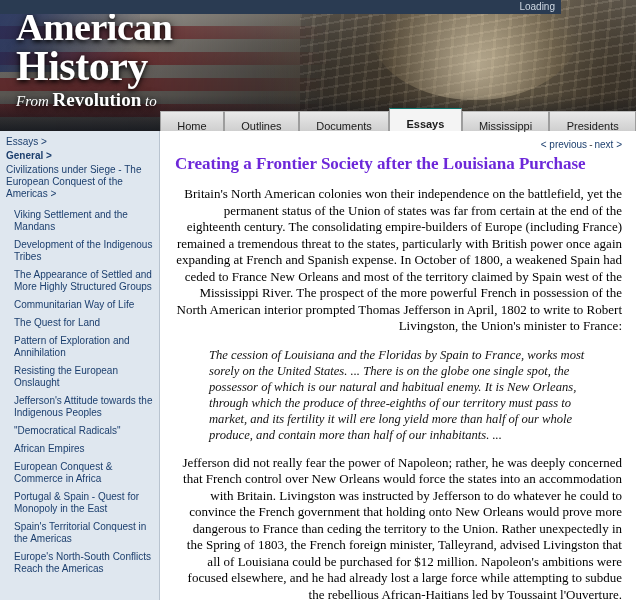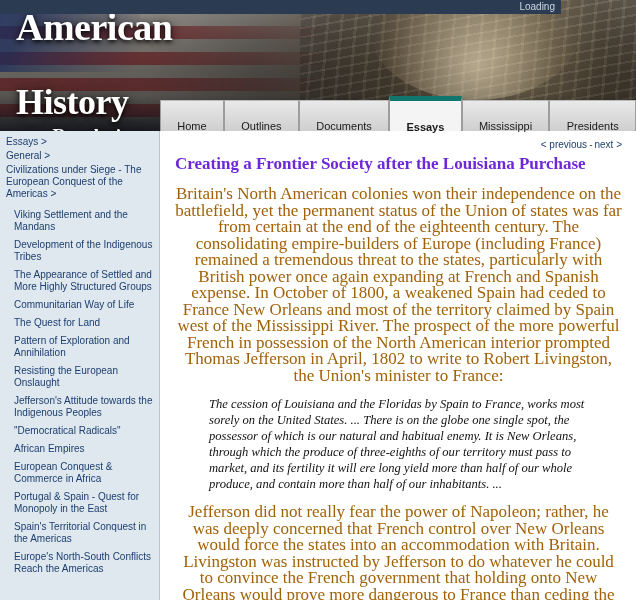--- a/index.html
+++ b/index.html
@@ -105,25 +105,24 @@
   }
   .t-american {
     font-family: "Liberation Serif", serif;
     font-size: 38px;
     font-weight: bold;
     line-height: 38px;
     letter-spacing: -0.5px;
   }
   .t-history {
     font-family: "Liberation Serif", serif;
-    font-size: 36px;
+    font-size: 42px;
     font-weight: bold;
     line-height: 40px;
     letter-spacing: -0.5px;
-    margin-top: 36px;
   }
   .t-sub1 {
     font-family: "Liberation Serif", serif;
     font-size: 15px;
     line-height: 20px;
     margin-top: 4px;
     font-style: italic;
   }
   .t-sub1 b { font-style: normal; font-size: 19px; }
   .t-sub2 {
@@ -144,53 +143,53 @@
   }
   .tab {
     font-size: 11px;
     color: #1a1a1a;
     background: linear-gradient(180deg,#e9e9e9 0%, #cfcfcf 100%);
     border-left: 1px solid #9d9d9d;
     border-top: 1px solid #b9b9b9;
     border-right: 1px solid #9d9d9d;
     height: 20px;
     line-height: 20px;
-    padding: 15px 10px;
+    padding: 4px 10px;
     text-align: center;
     white-space: nowrap;
     box-sizing: border-box;
     flex: 1 1 auto;
     cursor: pointer;
   }
   .tab.active {
     background: #f4f4f4;
     height: 23px;
     line-height: 23px;
     font-weight: bold;
-    border-top: 5px solid #0f766e;
+    border-top: 1px solid #0f766e;
   }
 
   
   .sidebar {
     position: absolute;
     top: 131px; left: 0;
     width: 160px;
     height: 469px;
     background: #dfe7ef;
     border-right: 1px solid #b9c4d0;
     box-sizing: border-box;
     overflow: hidden;
     font-size: 10px;
   }
   .crumb {
     color: #1c3f6e;
     padding: 5px 6px 1px 6px;
     font-size: 10px;
   }
-  .crumb.level2 { padding-top: 2px; }
+  .crumb.level2 { padding-top: 2px; font-weight: bold; }
   .crumb.level3 { padding: 2px 6px 4px 6px; line-height: 12px; }
   .side-list { margin: 2px 0 0 0; padding: 0; list-style: none; }
   .side-item {
     color: #1c3f6e;
     padding: 3px 6px 3px 14px;
     line-height: 12px;
     font-size: 10px;
     cursor: pointer;
   }
 
@@ -216,25 +215,25 @@
   h1.article-title {
     font-family: "Liberation Serif", serif;
     font-size: 17px;
     font-weight: bold;
     color: #6d28d9;
     margin: 2px 0 12px 0;
     line-height: 20px;
   }
   p.body {
     font-family: "Liberation Serif", serif;
-    font-size: 17px;
+    font-size: 13px;
     line-height: 16.5px;
-    color: #a16207;
+    color: #000000;
     margin: 0 0 12px 0;
-    text-align: center;
+    text-align: right;
   }
   blockquote.quote {
     font-family: "Liberation Serif", serif;
     font-size: 12.6px;
     line-height: 16px;
     font-style: italic;
     color: #111;
     margin: 0 28px 12px 34px;
   }
 </style>

